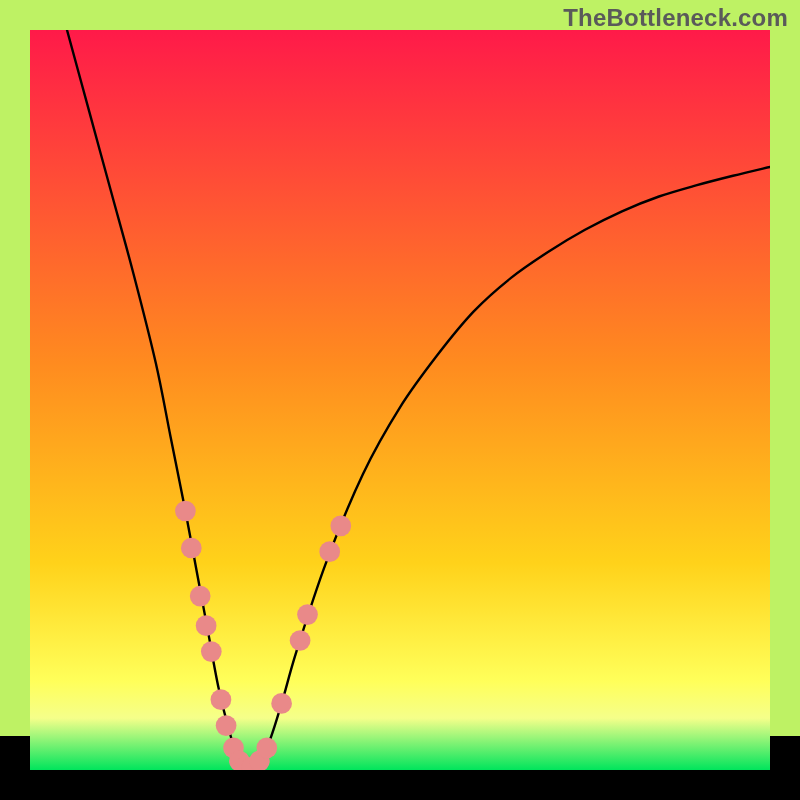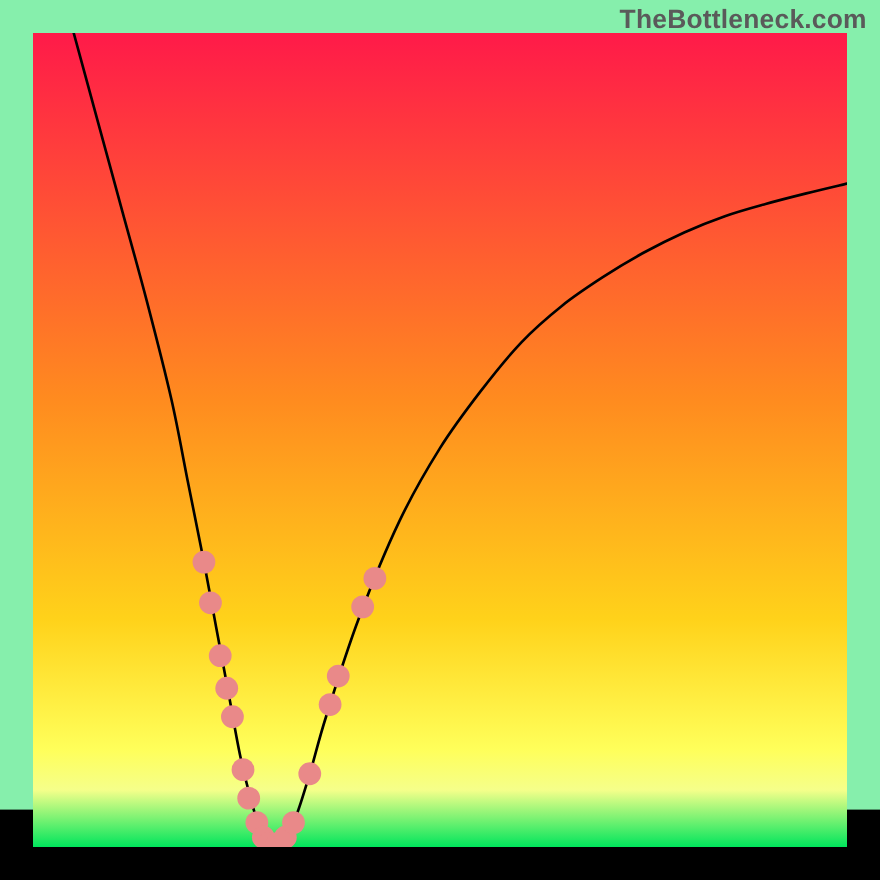--- a/index.html
+++ b/index.html
@@ -9,21 +9,21 @@
     height: 800px;
     background: #000;
     overflow: hidden;
   }
   .frame {
     position: absolute;
     top: 0;
     left: 0;
     width: 800px;
     height: 736px;
-    background: #86efac;
+    background: #bef264;
   }
   .watermark {
     position: absolute;
     top: 4px;
     right: 12px;
     font-family: Arial, Helvetica, sans-serif;
     font-size: 24px;
     font-weight: 600;
     color: #5a5a5a;
     letter-spacing: 0.2px;

